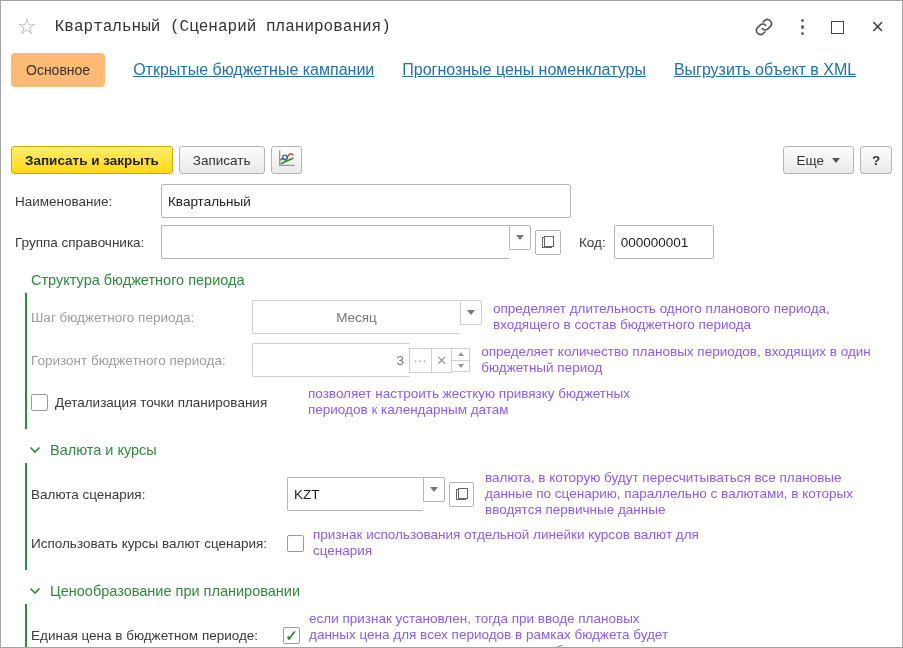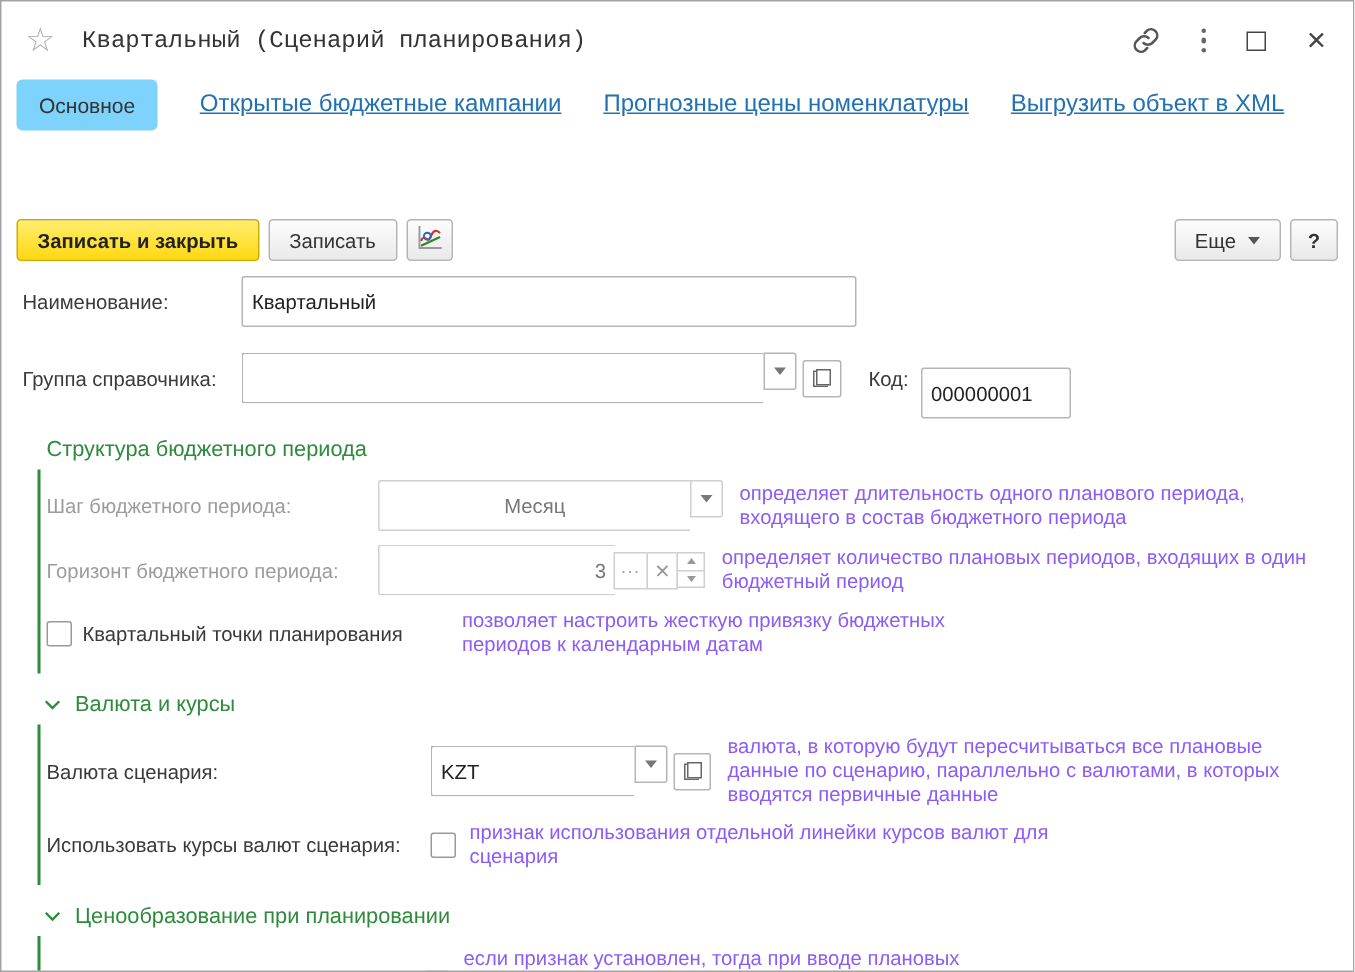--- a/index.html
+++ b/index.html
@@ -23,21 +23,21 @@
   .title { margin-left: 18px; font-size: 16px; color: #333; font-family: Liberation Mono, monospace; }
   .win-icons { margin-left: auto; display: flex; align-items: center; gap: 27px; }
   .win-icons > span { display: inline-flex; align-items: center; justify-content: center; cursor: pointer; }
   .kebab { flex-direction: column; gap: 3px; }
   .kebab i { width: 3.5px; height: 3.5px; background: #666; border-radius: 50%; display: block; }
   .maxbox { width: 13px; height: 13px; border: 1.5px solid #444; }
   .closex { font-size: 22px; color: #444; line-height: 1; }
   
   .tabs { display: flex; align-items: center; padding: 0 0 6px 10px; }
   .tab {
-    background: #7dd3fc; border-radius: 4px; padding: 9px 15px;
+    background: #fdba74; border-radius: 4px; padding: 9px 15px;
     font-size: 14px; color: #333; cursor: pointer;
   }
   .tablink {
     margin-left: 28px; color: #2271b3; font-size: 16px;
     text-decoration: underline; cursor: pointer;
   }
   
   .toolbar { display: flex; align-items: center; padding: 5px 10px 6px; gap: 6px; }
   .btn {
     font-family: "Liberation Sans", sans-serif;
@@ -102,21 +102,21 @@
   .hint { color: #8b5cf6; line-height: 16px; margin-left: 11px; }
   .lblg1 { width: 221px; flex: none; }
   .lblg2 { width: 256px; flex: none; }
   .lblg3 { width: 252px; flex: none; }
   .lblg4 { width: 322px; flex: none; }
   .w-step  { width: 208px; color: #777; }
   .w-hor   { width: 158px; text-align: right; color: #777; border-radius: 2px 0 0 2px !important; border-right: none !important; }
   .w-kzt   { width: 136px; }
   .w-name  { width: 410px; }
   .w-grp   { width: 348px; }
-  .w-code  { width: 100px; margin-top: 20px; }
+  .w-code  { width: 100px; }
   .w-det   { width: 386px; }
   .hint-step { width: 420px; } .hint-hor { width: 425px; }
   .hint-pts { width: 372px; margin-left: 9px; }
   .hint-cur { width: 420px; } .hint-rate { width: 400px; margin-left: 9px; }
   .hint-price { width: 372px; margin-left: 9px; }
   .chk {
     width: 17px; height: 17px; border: 1px solid #9a9a9a; border-radius: 2px;
     background: #fff; display: inline-flex; align-items: center; justify-content: center;
     cursor: pointer; flex: none; font-size: 15px; font-weight: bold; color: #2e8b3c;
     line-height: 1;
@@ -235,21 +235,21 @@
         <span class="mini clr">✕</span>
         <span class="spin">
             <b class="up"></b>
             <b class="dn"></b>
           </span>
         <span class="hint hint-hor">определяет количество плановых периодов, входящих в один бюджетный период</span>
       </div>
 
       <div class="grow">
         <span class="chk"></span>
-        <span class="lbl chk-lbl">Квартальный точки планирования</span>
+        <span class="lbl chk-lbl">Детализация точки планирования</span>
         <span class="hint hint-pts">позволяет настроить жесткую привязку бюджетных периодов к календарным датам</span>
       </div>
     </div>
 
     <div class="sect">
       <span class="chev">
         <svg width="12" height="8" viewBox="0 0 12 8" fill="none">
             <path d="M1.5 1.5 L6 6 L10.5 1.5" stroke="#2e8b3c" stroke-width="1.6"></path>
           </svg>
       </span>

